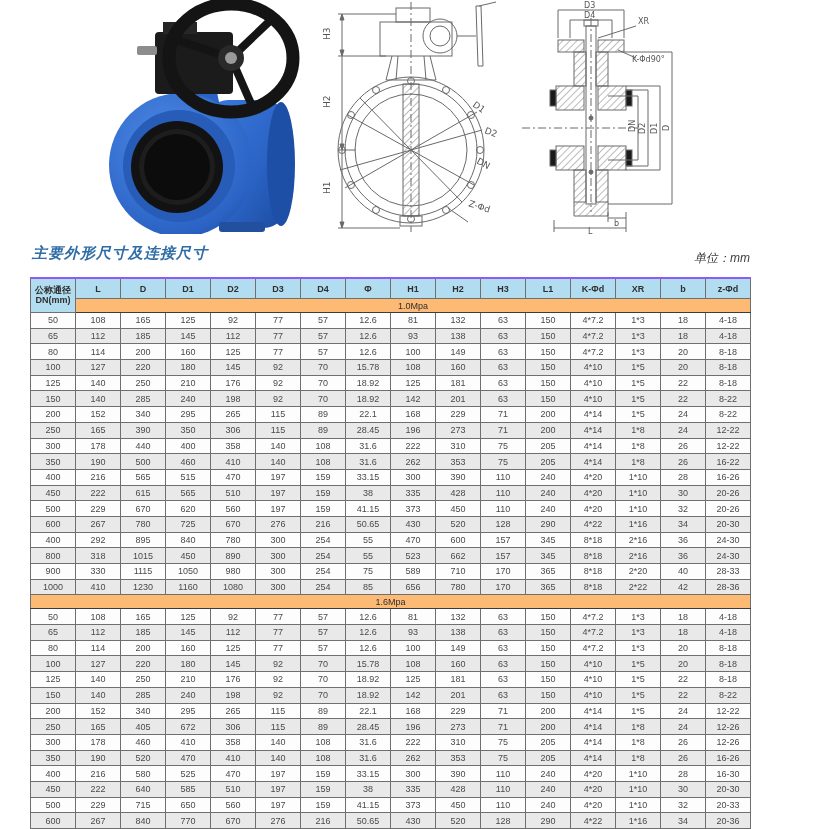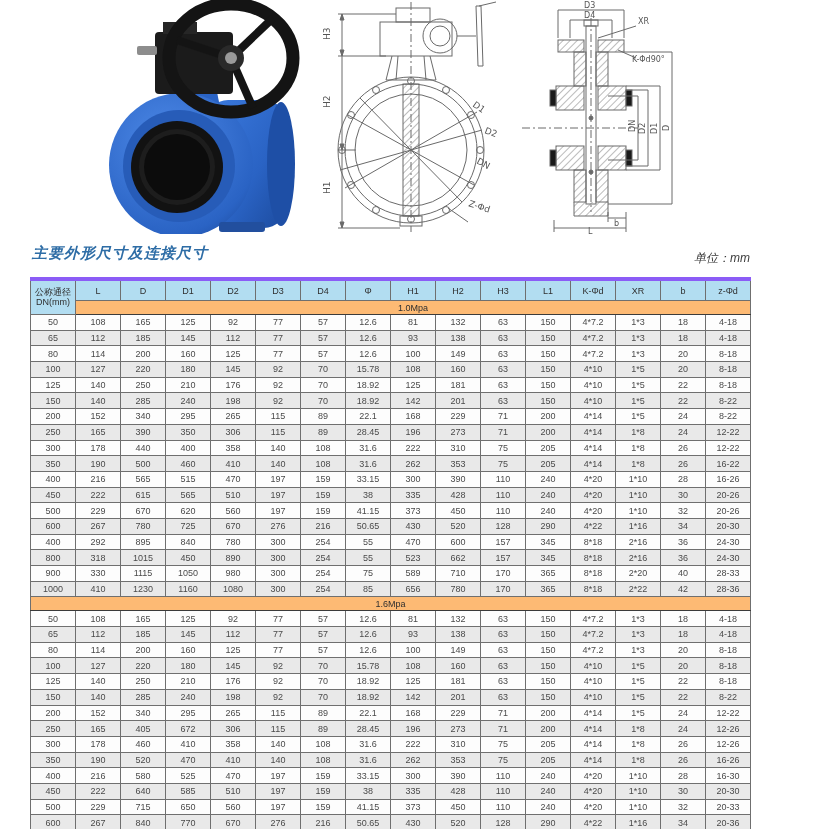--- a/index.html
+++ b/index.html
@@ -17,21 +17,21 @@
   .caption-row{position:absolute;left:30px;top:242px;width:720px;height:28px;font-style:italic;}
   .doc-title{position:absolute;left:2px;top:2px;font-size:15px;font-weight:bold;color:#2e6da6;letter-spacing:1px;}
   .unit-label{position:absolute;right:0;top:8px;font-size:12px;color:#3a3a3a;}
 
   
   .tbl-wrap{position:absolute;left:30px;top:277px;width:721px;}
   table.dim{border-collapse:collapse;table-layout:fixed;width:721px;font-size:9px;color:#4a4a4a;}
   table.dim col{width:45px;}
   table.dim th,table.dim td{border:1px solid #6f6f6f;padding:0;text-align:center;vertical-align:middle;
       overflow:hidden;white-space:nowrap;}
-  table.dim thead th{background:#b2ddf1;font-weight:normal;color:#2f2f2f;height:19px;border-top:4px solid #8b5cf6;margin-left:6px;}
+  table.dim thead th{background:#b2ddf1;font-weight:bold;color:#2f2f2f;height:19px;border-top:2px solid #8b5cf6;margin-left:6px;}
   table.dim th.first{background:#b2ddf1;font-size:9px;line-height:9.5px;}
   table.dim td.band{background:#fdba74;height:13px;color:#2f2f2f;border-top:1.5px solid #3b3b3b;border-bottom:1.5px solid #3b3b3b;}
   table.dim tbody td{height:14.7px;background:#fdfdfd;}
   table.dim tbody tr.alt td{background:#e9e9e9;}
   table.dim{border-left:1.5px solid #3b3b3b;border-right:1.5px solid #3b3b3b;}
 </style>
 </head>
 <body>
 
 <div class="page">

